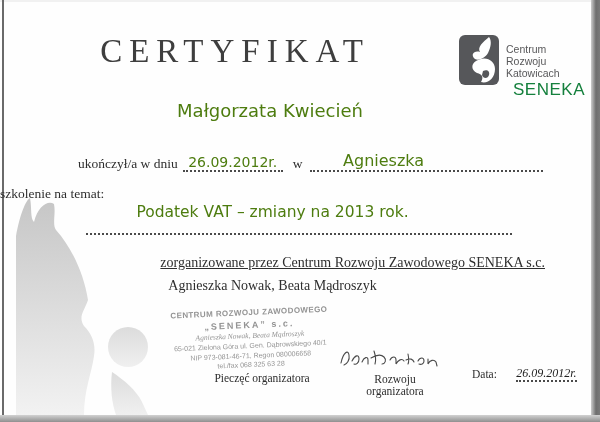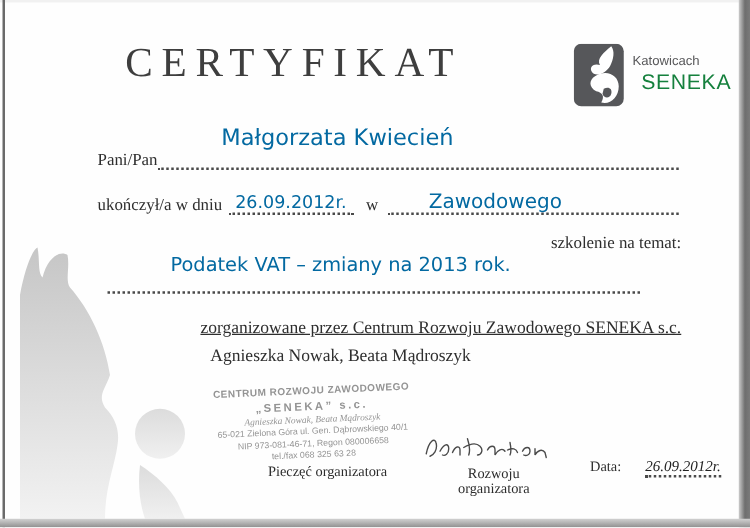--- a/index.html
+++ b/index.html
@@ -30,41 +30,41 @@
   }
 
   
   .logo{position:absolute;left:459px;top:35px;width:130px;height:56px;}
   .logo svg{position:absolute;left:0;top:0;}
   .logo-text{position:absolute;left:47px;top:8px;line-height:1.15;
     font-family:"Liberation Sans",sans-serif;color:#58585a;font-size:10.5px;}
   .logo-brand{font-family:"Liberation Sans",sans-serif;color:#15803d;
     font-size:17px;letter-spacing:0.5px;margin-top:1px;margin-left:7px;}
 
-  .hand{font-family:"DejaVu Sans",sans-serif;color:#0369a1;}
+  .hand{font-family:"DejaVu Sans",sans-serif;color:#4d7c0f;}
 
   .recipient-name{
     position:absolute;top:100px;left:0;right:60px;text-align:center;
     font-size:18px;
   }
 
   .row{position:absolute;display:flex;align-items:flex-end;}
   .row .lbl{font-size:13.5px;line-height:1;padding-bottom:1px;white-space:nowrap;}
   .dots{border-bottom:2px dotted #4a4a4a;height:10px;position:relative;}
   .grow{flex:1;}
   .over{position:absolute;bottom:1px;white-space:nowrap;line-height:1;}
 
   .row-recipient{left:78px;right:57px;top:121px;}
   .row-completion{left:78px;right:57px;top:157px;}
   .dots-date{width:100px;margin-left:5px;}
   .dots-date .over{left:50%;transform:translateX(-50%);font-size:14px;}
   .in-label{margin:0 8px 0 10px;}
   .dots-city .over{left:14%;font-size:16px;}
 
-  .training-label{position:absolute;top:186px;left:0;right:55px;text-align:right;font-size:13.5px;}
+  .training-label{position:absolute;top:186px;left:0;right:55px;text-align:left;font-size:13.5px;}
   .training-topic{position:absolute;top:203px;left:0;right:55px;text-align:center;font-size:15.5px;}
   .dots-full{position:absolute;left:86px;right:88px;top:222px;height:11px;
     border-bottom:2px dotted #4a4a4a;}
 
   .organized-line1{position:absolute;top:255px;left:0;right:55px;text-align:right;font-size:14px;text-decoration:underline;}
   .organized-line2{position:absolute;top:278px;left:0;right:55px;text-align:center;font-size:14px;}
 
   
   .stamp{
     position:absolute;left:150px;top:308px;width:200px;text-align:center;
@@ -123,39 +123,36 @@
   <div class="logo">
     <svg width="42" height="52" viewBox="0 0 42 52">
       <rect x="0" y="0" width="40" height="50" rx="6" fill="#56575a"></rect>
       <path fill="#ffffff" d="M30,2 C24,7 18,12 21,17 C15,15 11,20 16,24
         C20,26 26,23 29,18 C32,12 33,6 30,2 Z"></path>
       <path fill="#ffffff" d="M17,26 C26,20 36,25 36,34 C36,43 29,49 22,47
         C25,42 23,39 18,38 C12,35 12,29 17,26 Z"></path>
       <path fill="#56575a" d="M24,36 C28,34 31,36 30,40 C29,44 24,44 23,40 Z"></path>
     </svg>
     <div class="logo-text">
+      <div>Centrum Rozwoju</div>
       <div>Katowicach</div>
       <div class="logo-brand">SENEKA</div>
     </div>
   </div>
 
   <div class="recipient-name hand">Małgorzata Kwiecień</div>
-  <div class="row row-recipient">
-    <span class="lbl">Pani/Pan</span>
-    <span class="dots grow"></span>
-  </div>
 
   <div class="row row-completion">
     <span class="lbl">ukończył/a w dniu</span>
     <span class="dots dots-date">
       <span class="over hand">26.09.2012r.</span>
     </span>
     <span class="lbl in-label">w</span>
     <span class="dots grow dots-city">
-      <span class="over hand">Zawodowego</span>
+      <span class="over hand">Agnieszka</span>
     </span>
   </div>
 
   <div class="training-label">szkolenie na temat:</div>
   <div class="training-topic hand">Podatek VAT – zmiany na 2013 rok.</div>
   <div class="dots-full"></div>
 
   <div class="organized-line1">zorganizowane przez Centrum Rozwoju Zawodowego SENEKA s.c.</div>
   <div class="organized-line2">Agnieszka Nowak, Beata Mądroszyk</div>
 

